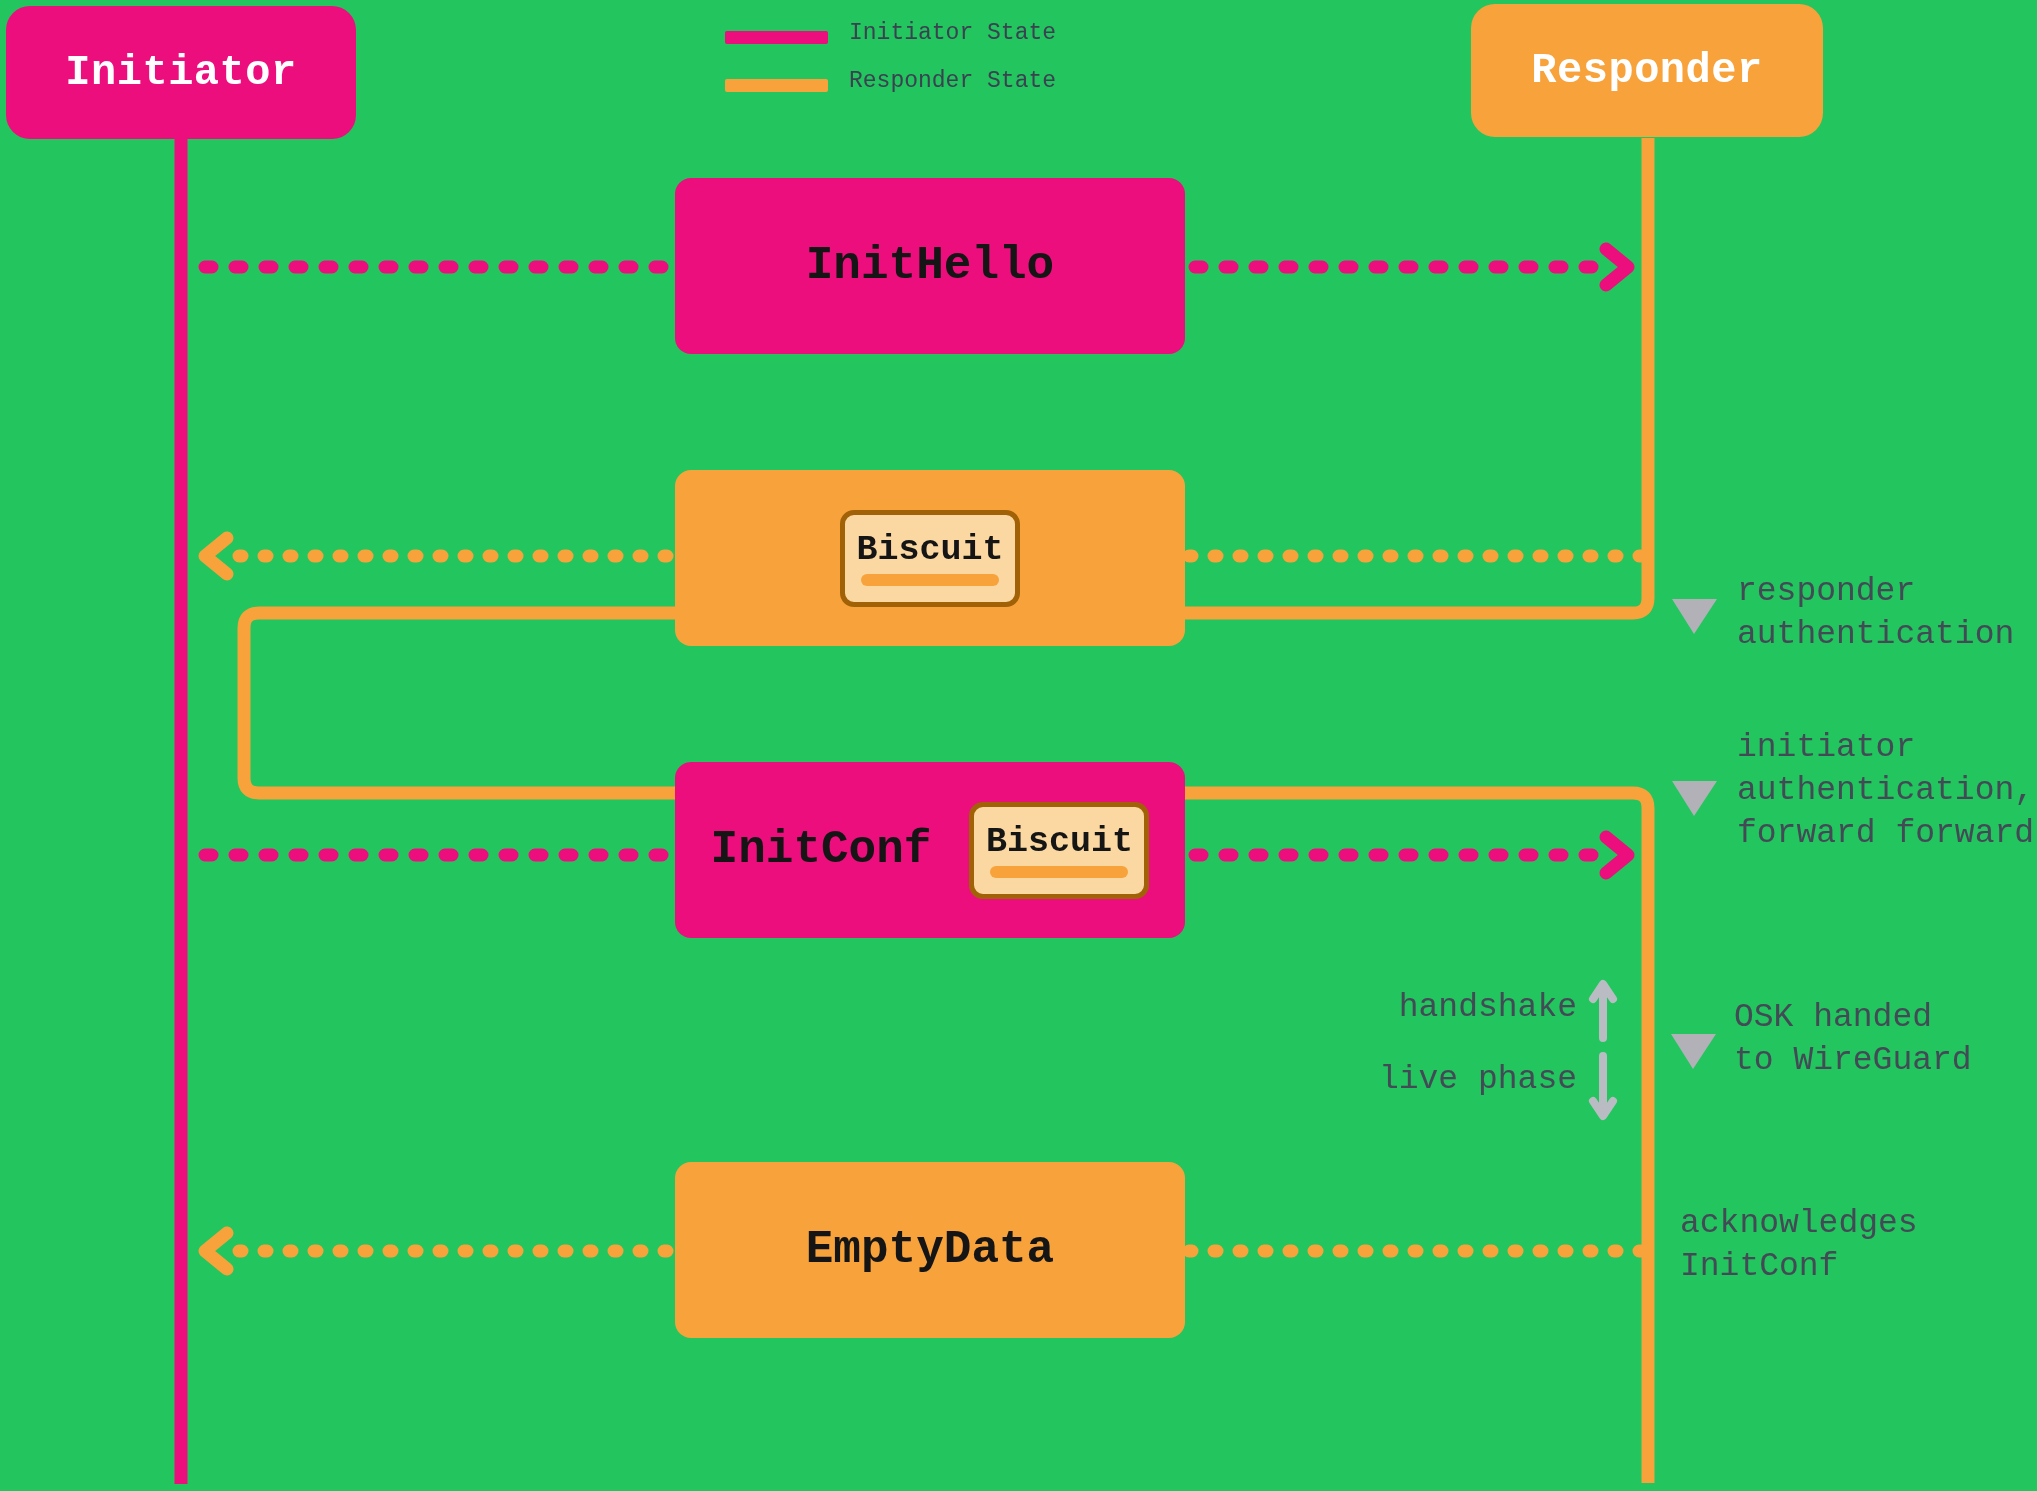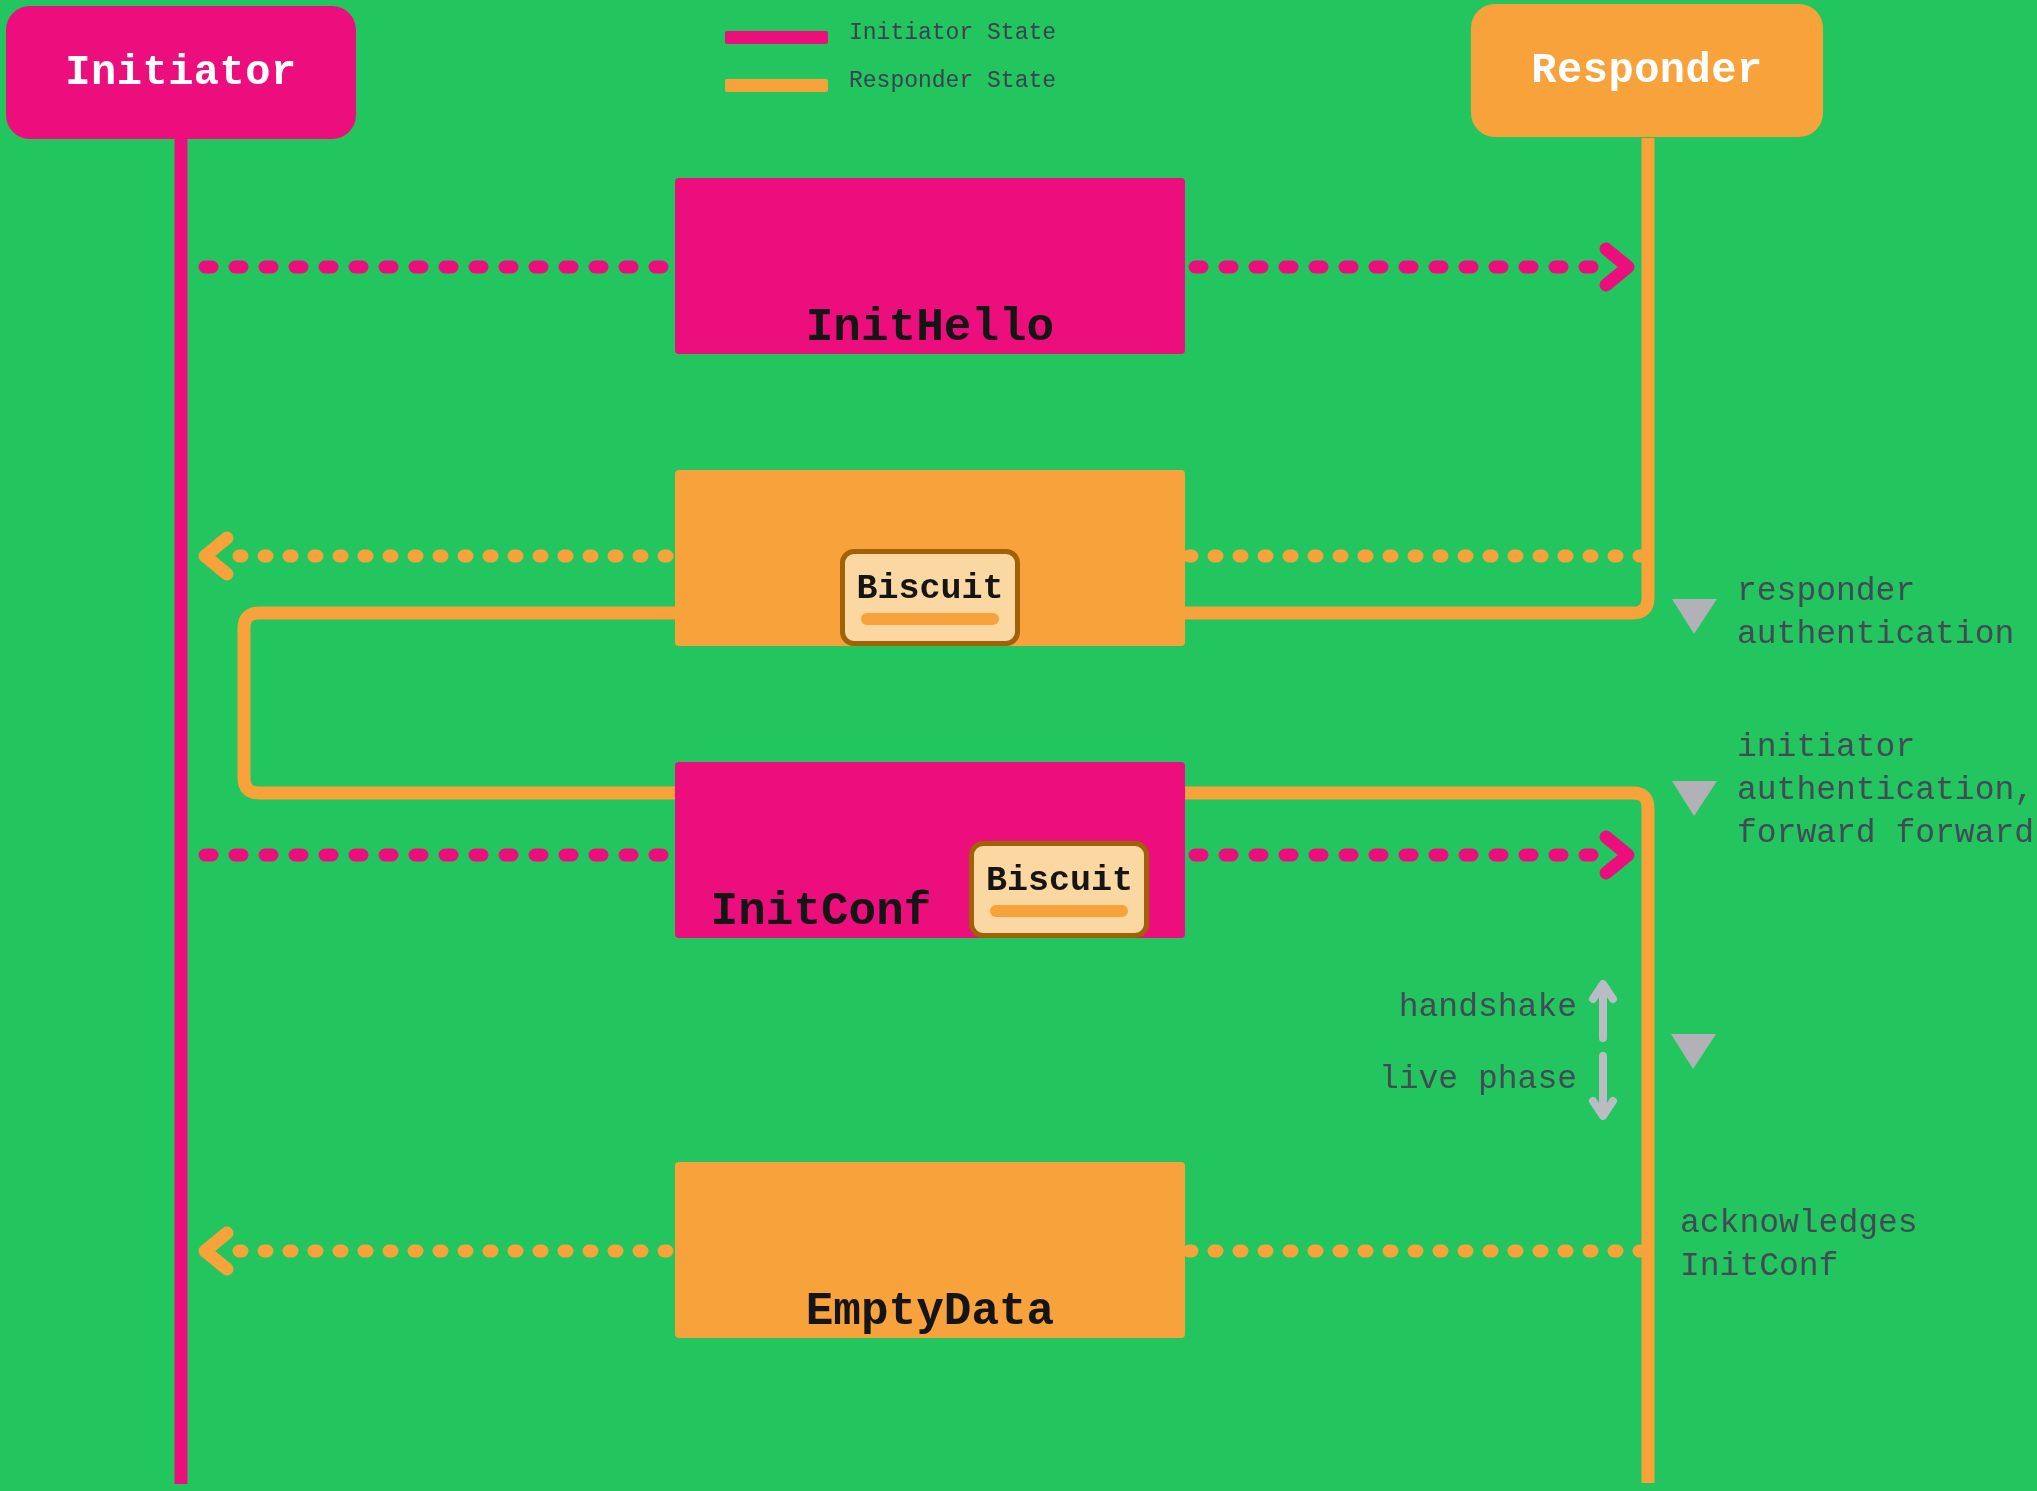--- a/index.html
+++ b/index.html
@@ -16,22 +16,22 @@
     position:relative;width:2037px;height:1491px;background:#22c55e;overflow:hidden;
     font-family:Liberation Mono, monospace;
   }
   #wires{position:absolute;left:0;top:0;width:2037px;height:1491px;}
   .abs{position:absolute;}
   .actor-box{
     height:133px;border-radius:24px;display:flex;align-items:center;justify-content:center;
     color:#fff;font-size:42px;font-weight:700;letter-spacing:0.5px;
   }
   .msg-box{
-    left:675px;width:510px;height:176px;border-radius:4px;
-    display:flex;align-items:flex-end;justify-content:center;gap:38px;
+    left:675px;width:510px;height:176px;border-radius:16px;
+    display:flex;align-items:center;justify-content:center;gap:38px;
   }
   .msg-label{font-size:46px;font-weight:600;color:var(--ink);}
   .biscuit-box{
     width:180px;height:97px;background:var(--biscuit);
     border:5px solid #a16207;border-radius:14px;box-sizing:border-box;
     display:flex;flex-direction:column;align-items:center;justify-content:center;
   }
   .biscuit-label{font-size:35px;font-weight:600;color:var(--ink);line-height:1;margin-top:2px;}
   .biscuit-bar{width:138px;height:12px;border-radius:6px;background:var(--orange);margin-top:6px;}
   .legend-bar{height:13px;width:103px;border-radius:2px;}
@@ -114,19 +114,23 @@
 
   <div class="abs note" style="left:1737px;top:726px;">
     <div>initiator</div>
     <div>authentication,</div>
     <div>forward forward</div>
   </div>
 
   <div class="abs note note-right" style="right:460px;top:986px;">handshake</div>
   <div class="abs note note-right" style="right:460px;top:1058px;">live phase</div>
 
+  <div class="abs note" style="left:1734px;top:996px;">
+    <div>OSK handed</div>
+    <div>to WireGuard</div>
+  </div>
 
   <div class="abs note" style="left:1680px;top:1202px;">
     <div>acknowledges</div>
     <div>InitConf</div>
   </div>
 
 </div>
 
 </body></html>

